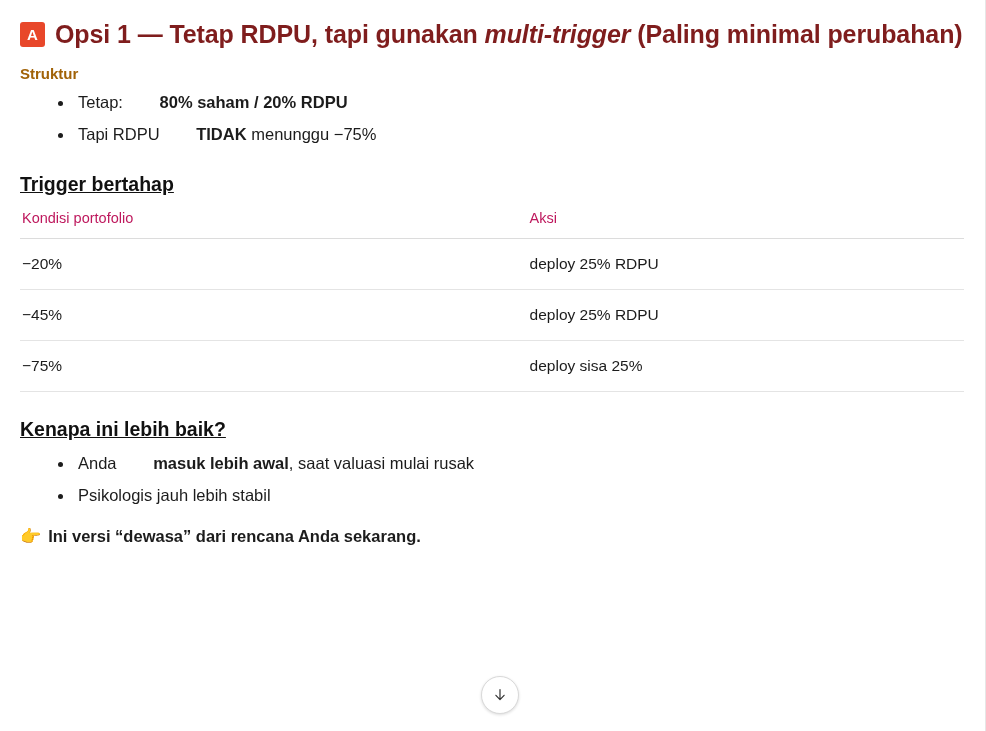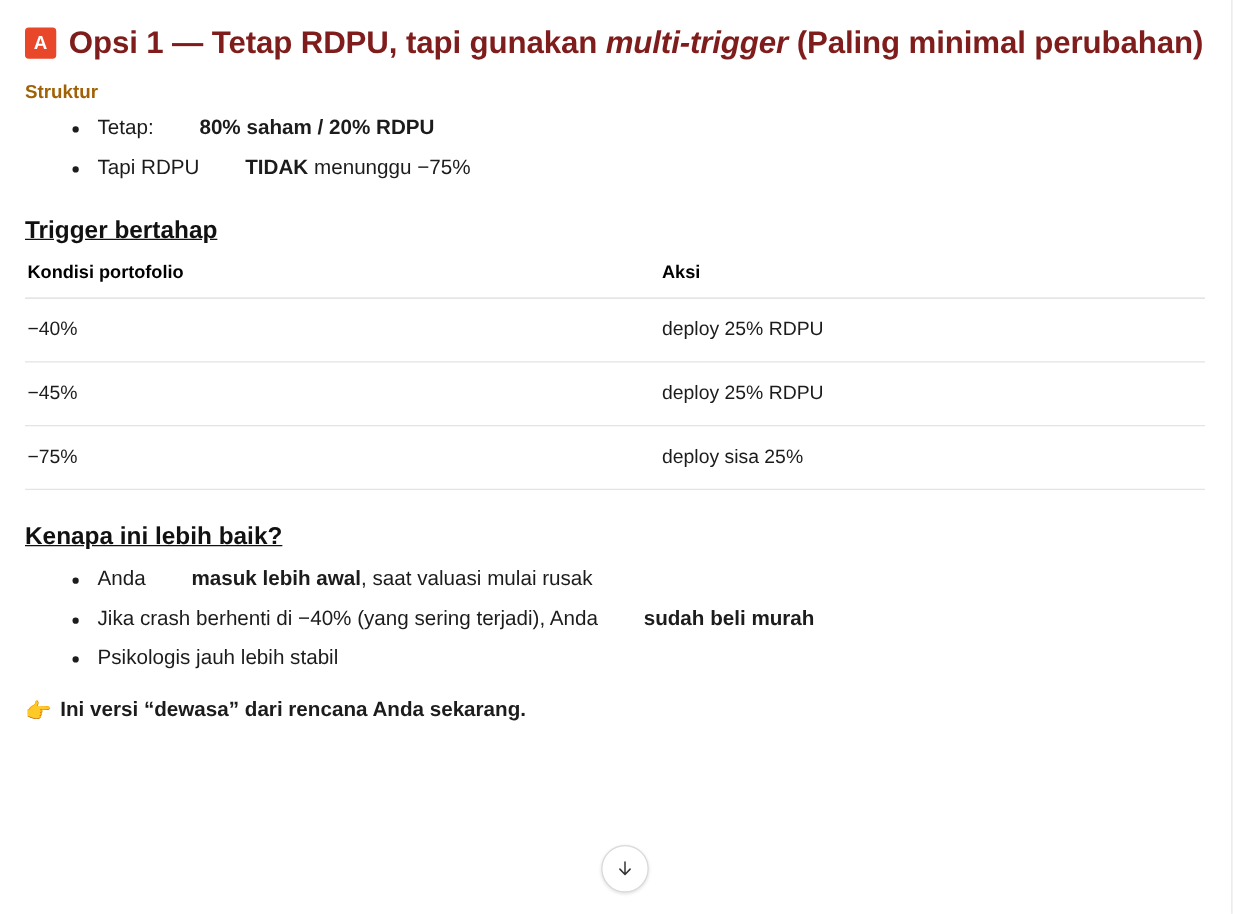--- a/index.html
+++ b/index.html
@@ -106,22 +106,22 @@
 
   
   table.trigger-table {
     width: 944px;
     border-collapse: collapse;
     margin-top: 4px;
   }
   table.trigger-table th {
     text-align: left;
     font-size: 14.5px;
-    font-weight: bold;
-    color: #000000;
+    font-weight: normal;
+    color: #be185d;
     padding: 4px 4px 12px 2px;
     border-bottom: 1px solid #dcdcdc;
   }
   table.trigger-table td {
     font-size: 15.5px;
     color: #1c1c1c;
     padding: 16px 4px 16px 2px;
     border-bottom: 1px solid #e4e4e4;
   }
   table.trigger-table tr:last-child td {
@@ -184,39 +184,38 @@
 
   <table class="trigger-table">
     <thead>
       <tr>
         <th class="col-cond">Kondisi portofolio</th>
         <th class="col-aksi">Aksi</th>
       </tr>
     </thead>
     <tbody>
       <tr>
-        <td>−40%</td>
+        <td>−20%</td>
         <td>deploy 25% RDPU</td>
       </tr>
       <tr>
         <td>−45%</td>
         <td>deploy 25% RDPU</td>
       </tr>
       <tr>
         <td>−75%</td>
         <td>deploy sisa 25%</td>
       </tr>
     </tbody>
   </table>
 
   <div class="h2">Kenapa ini lebih baik?</div>
 
   <ul class="bullets">
     <li><span>Anda </span><b>masuk lebih awal</b><span>, saat valuasi mulai rusak</span></li>
-    <li><span>Jika crash berhenti di −40% (yang sering terjadi), Anda </span><b>sudah beli murah</b><span></span></li>
     <li><span>Psikologis jauh lebih stabil</span><b></b><span></span></li>
   </ul>
 
   <div class="note">
     <span class="hand">👉</span>
     <span>Ini versi “dewasa” dari rencana Anda sekarang.</span>
   </div>
 
   <div class="scroll-btn">
     <span>

